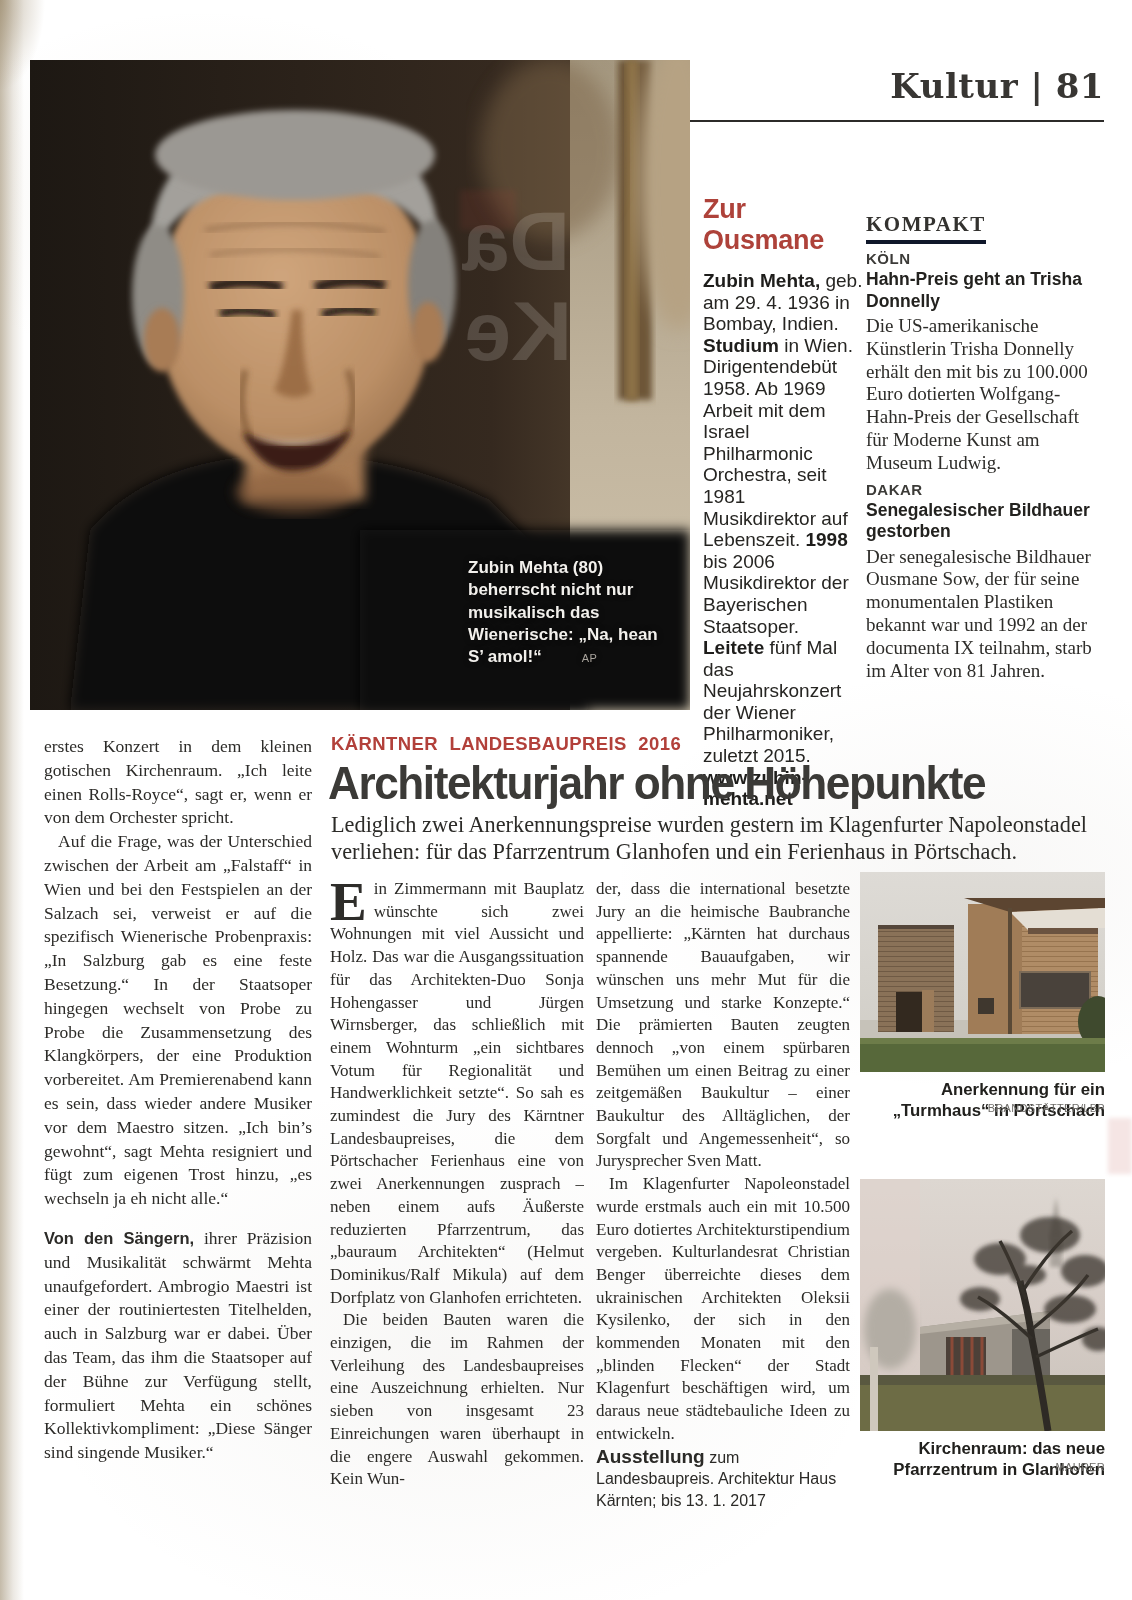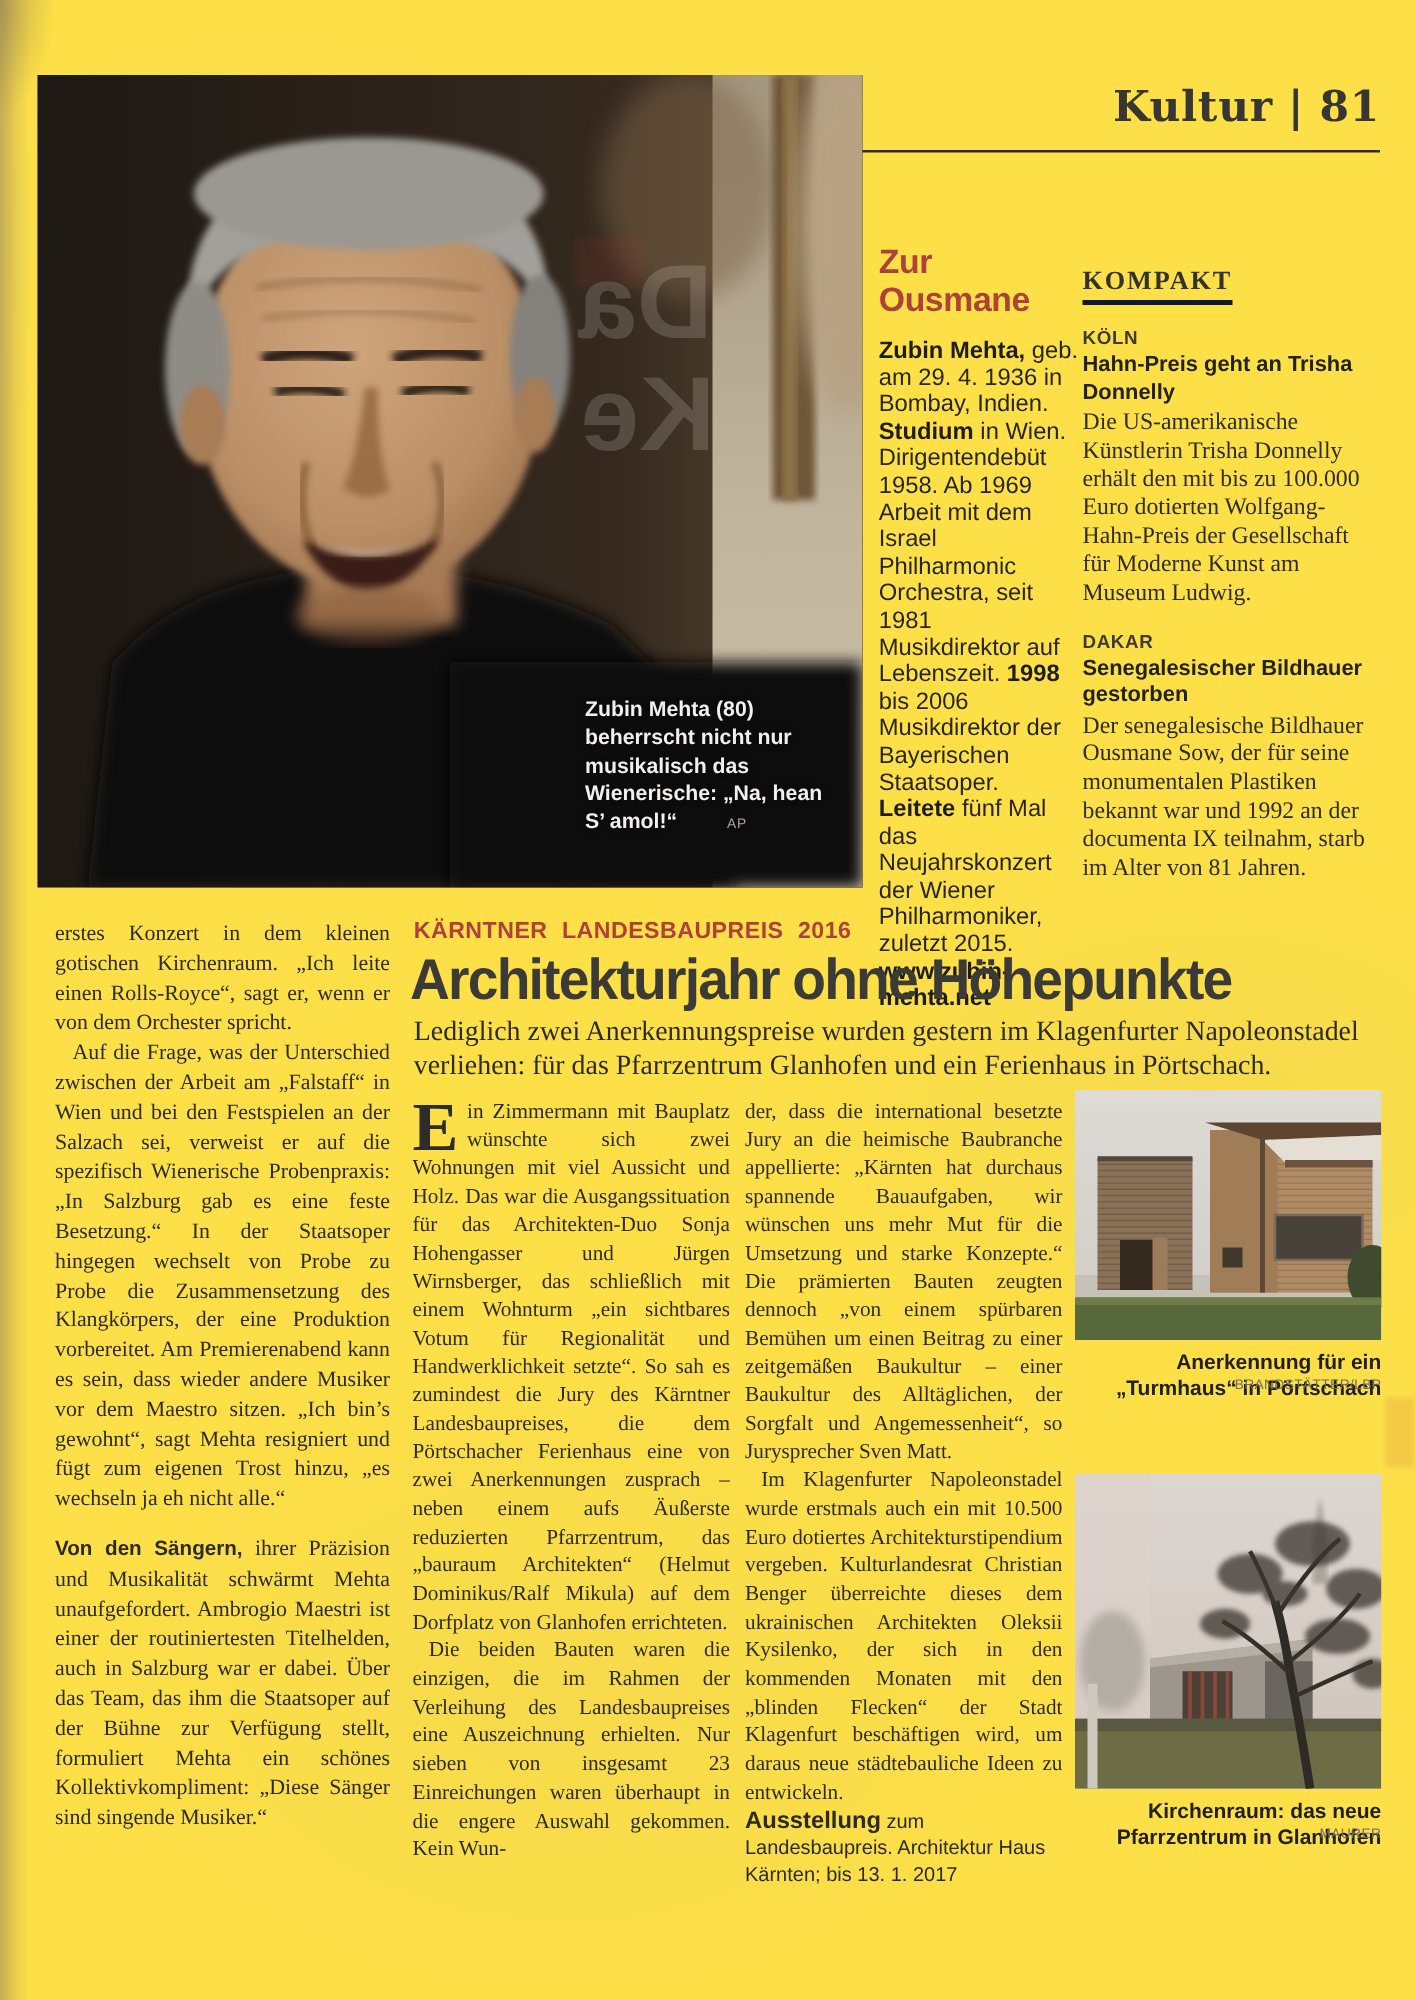--- a/index.html
+++ b/index.html
@@ -1,18 +1,18 @@
 <!DOCTYPE html>
 <html><head>
 <meta charset="utf-8">
 <style>
   html,body{margin:0;padding:0;background:#cfccc6;}
   .page{
     position:relative;width:1132px;height:1600px;margin:0 auto;overflow:hidden;
-    background:#fde047;
+    background:#ffffff;
     font-family:"Liberation Serif",serif;color:#2f2e2c;
   }
   .page::before{content:"";position:absolute;inset:0;pointer-events:none;
     background:
       radial-gradient(420px 260px at 18% 12%, rgba(180,165,140,.10), transparent 70%),
       radial-gradient(500px 300px at 85% 55%, rgba(160,150,135,.08), transparent 70%),
       radial-gradient(600px 400px at 40% 85%, rgba(150,140,120,.07), transparent 70%);
   }
   .scan-edge{position:absolute;left:0;top:0;width:24px;height:1600px;
     background:linear-gradient(90deg, rgba(148,130,98,.55), rgba(148,130,98,.18) 55%, rgba(148,130,98,0));}
@@ -38,21 +38,21 @@
   
   .person{position:absolute;left:703px;top:194px;width:160px;font-family:"Liberation Sans",sans-serif;}
   .person h2{margin:0 0 14px 0;font-size:27px;color:#ae423a;letter-spacing:-.3px;}
   .person p{margin:0;font-size:19px;line-height:21.6px;color:#262522;}
   .person b{color:#1e1d1b;}
 
   
   .kompakt{position:absolute;left:866px;top:212px;width:240px;}
   .kompakt h2{margin:0;display:inline-block;font-family:Liberation Serif, serif;font-size:21px;
     letter-spacing:1.5px;color:#33322f;border-bottom:4px solid #0f172a;padding-bottom:3px;}
-  .k-item{margin-top:18px;}
+  .k-item{margin-top:6px;}
   .k-city{font-family:"Liberation Sans",sans-serif;font-weight:bold;font-size:15px;color:#3c3b38;letter-spacing:.5px;}
   .k-title{font-family:"Liberation Sans",sans-serif;font-weight:bold;font-size:17.5px;line-height:21.5px;color:#23221f;margin-top:2px;}
   .k-body{font-size:19px;line-height:22.8px;color:#2e2d2a;margin-top:3px;text-align:left;}
 
   
   .leftcol{position:absolute;left:44px;top:735px;width:268px;height:792px;overflow:hidden;
     font-size:17.5px;line-height:23.8px;text-align:justify;color:#2c2b28;}
   .leftcol p{margin:0;}
   .leftcol p.ind{text-indent:14px;}
   .leftcol p.lead{margin-top:16px;}

